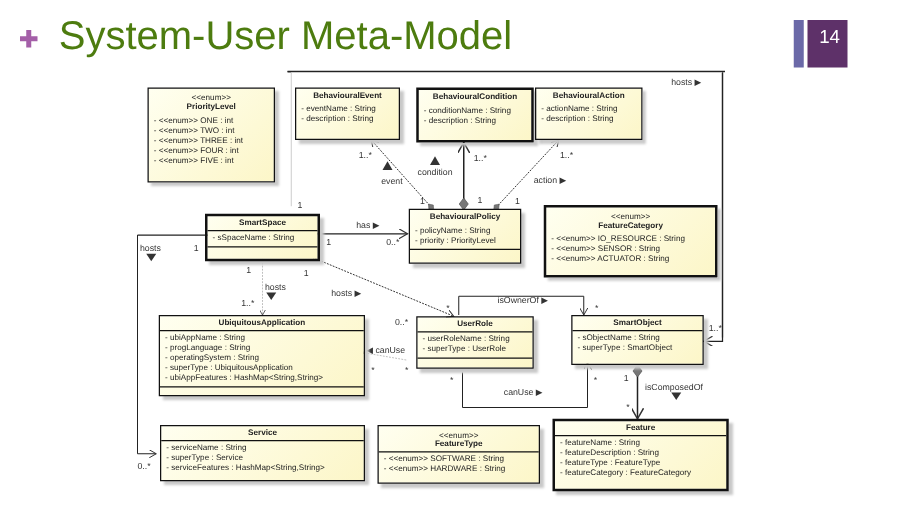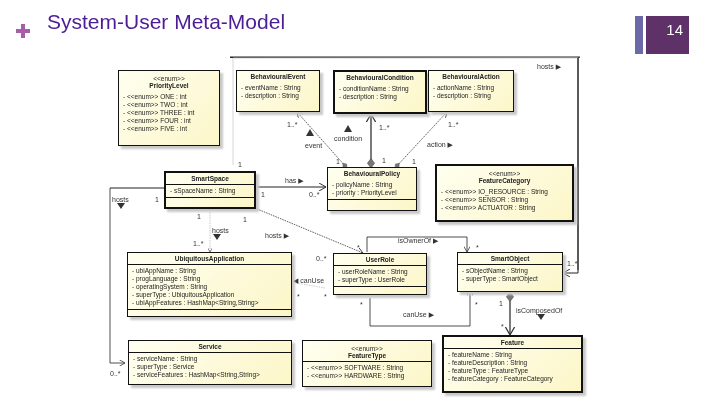--- a/index.html
+++ b/index.html
@@ -2,23 +2,23 @@
 <html><head>
 <meta charset="utf-8">
 <style>
   html, body { margin:0; padding:0; }
   body { width:720px; height:405px; background:#ffffff; position:relative; overflow:hidden;
          font-family:"Liberation Sans", sans-serif; }
   .plus { position:absolute; left:14px; top:22px; width:18px; height:18px; }
   .plus::before, .plus::after { content:""; position:absolute; background:#a45fa8; }
   .plus::before { left:7px; top:2px; width:4px; height:14px; }
   .plus::after { left:2px; top:7px; width:14px; height:4px; }
-  .title { position:absolute; left:47px; top:10px; font-size:21px; color:#4c1d95; letter-spacing:0px; white-space:nowrap; }
+  .title { position:absolute; left:47px; top:10px; font-size:32px; color:#4d7c0f; letter-spacing:0px; white-space:nowrap; }
   .slide-bar-blue { position:absolute; left:635px; top:16px; width:8px; height:38px; background:#6b69a8; }
-  .slide-num-box { position:absolute; left:646px; top:16px; width:43px; height:38px; background:#5e3169; }
+  .slide-num-box { position:absolute; left:646px; top:16px; width:32px; height:38px; background:#5e3169; }
   .slide-num { position:absolute; right:6px; top:5px; color:#ffffff; font-size:15px; }
   .rule { position:absolute; left:230px; top:57px; width:350px; height:1px;
           background:linear-gradient(to right,#222,#999); }
 
   svg.links { position:absolute; left:0; top:0; width:720px; height:405px; }
   .lbl { position:absolute; font-size:7px; color:#333; white-space:nowrap; line-height:8px; }
 
   .cls { position:absolute; background:linear-gradient(135deg,#fffff0 0%,#fcf6c8 100%);
          border:1px solid #111; box-shadow:3px 3px 2px #c8c8c8; font-size:6.5px; color:#222; }
   .cls.thick { border-width:2px; }

